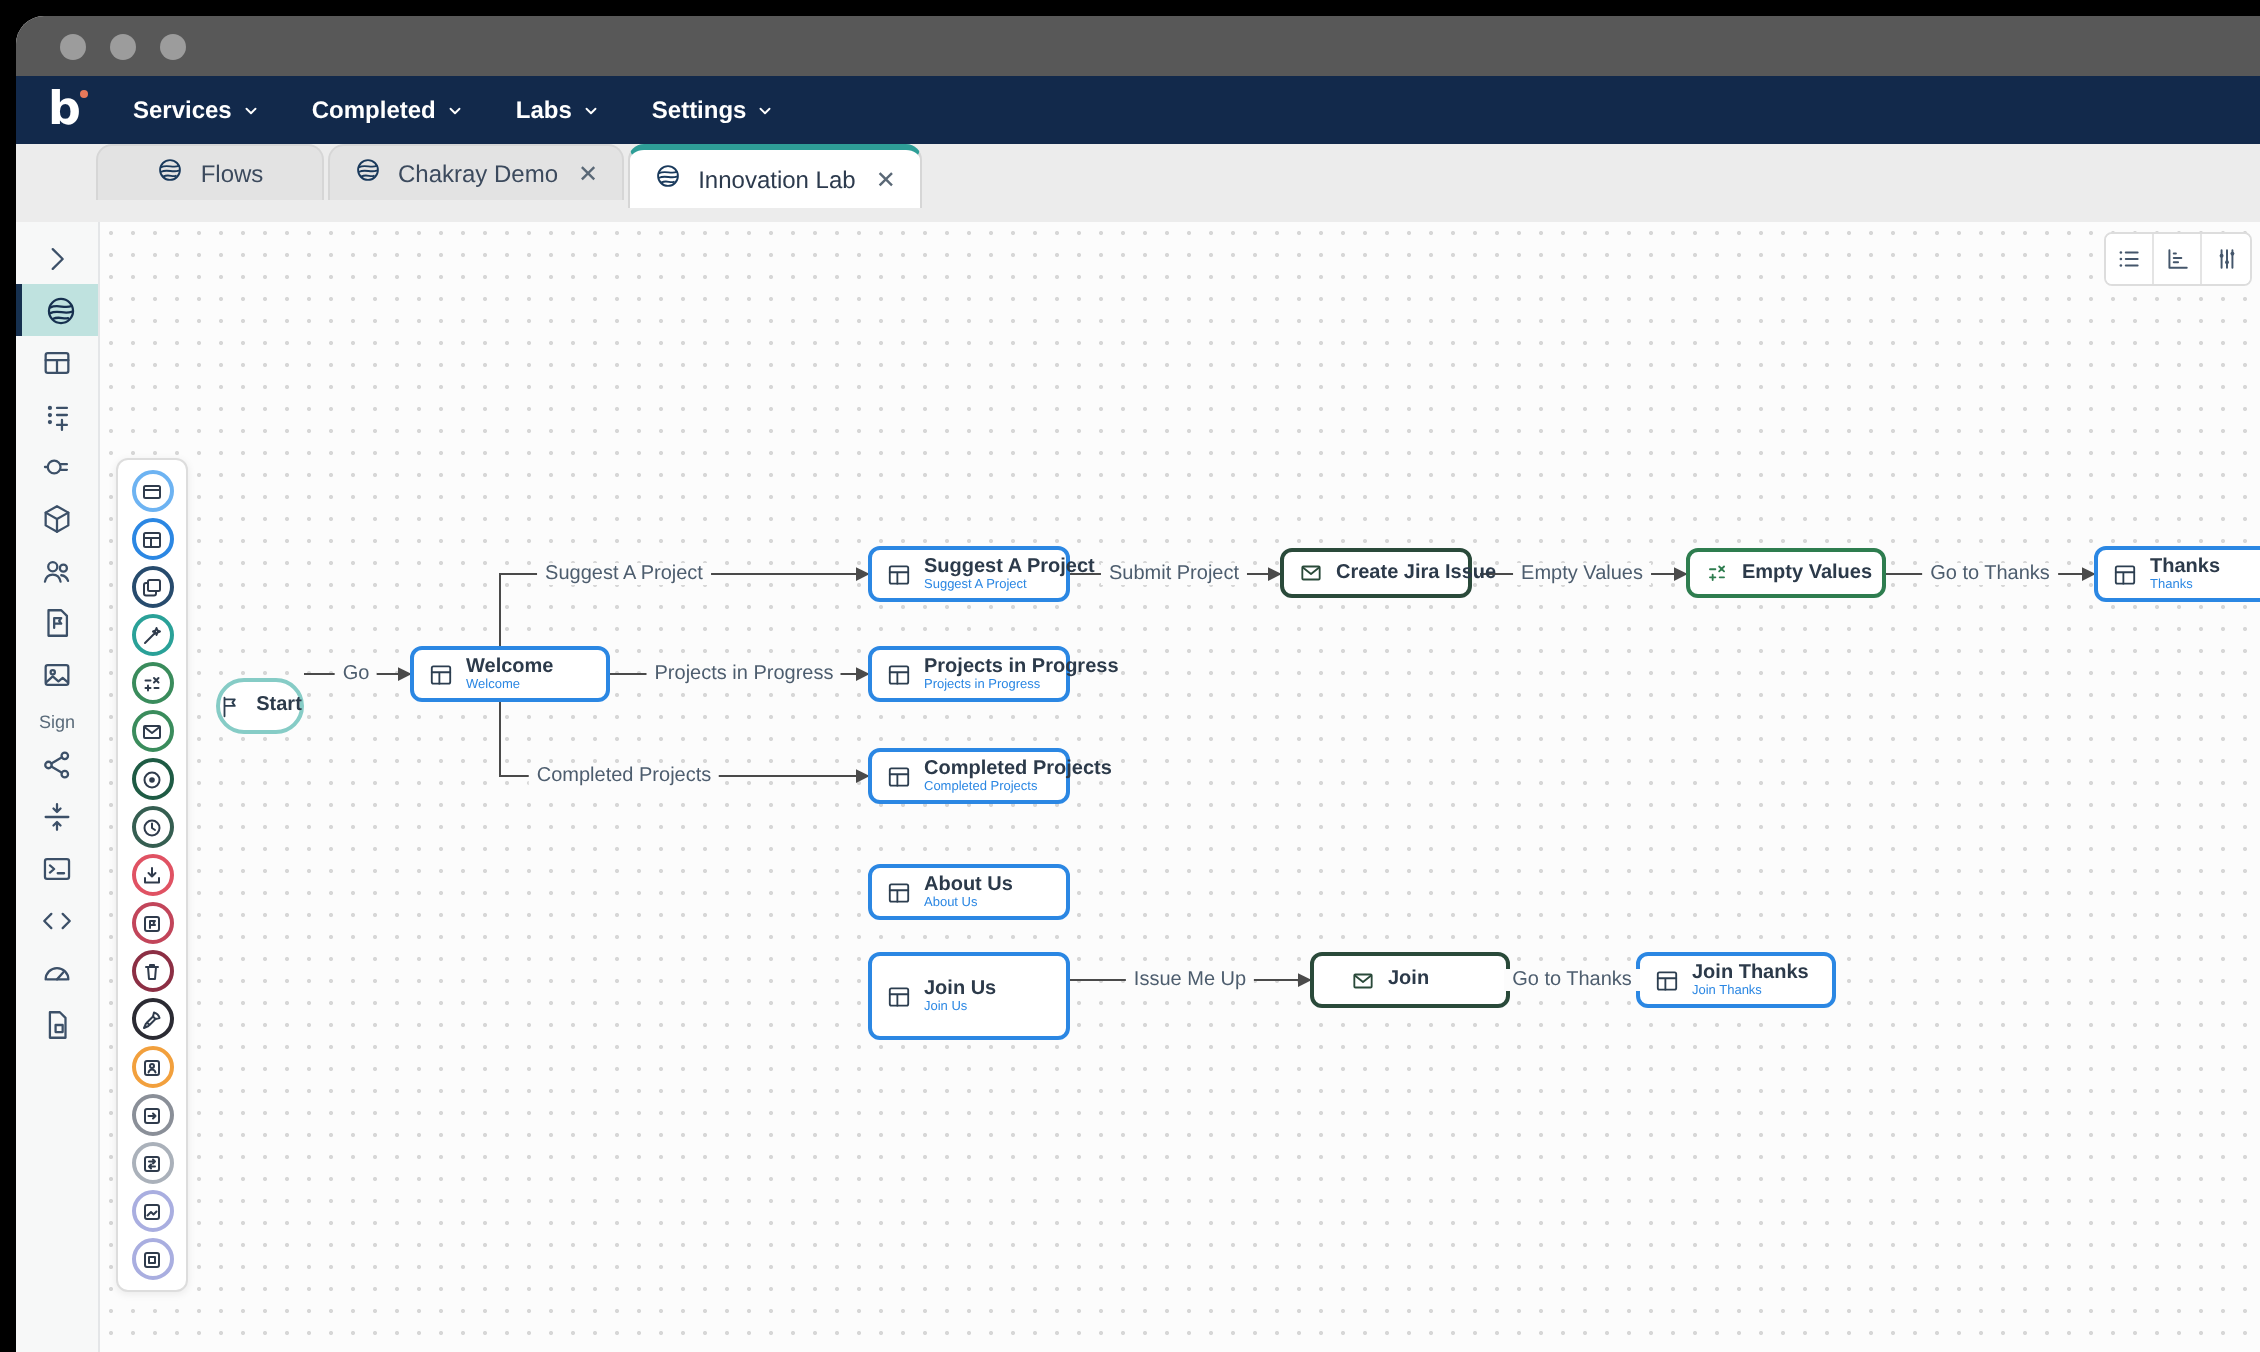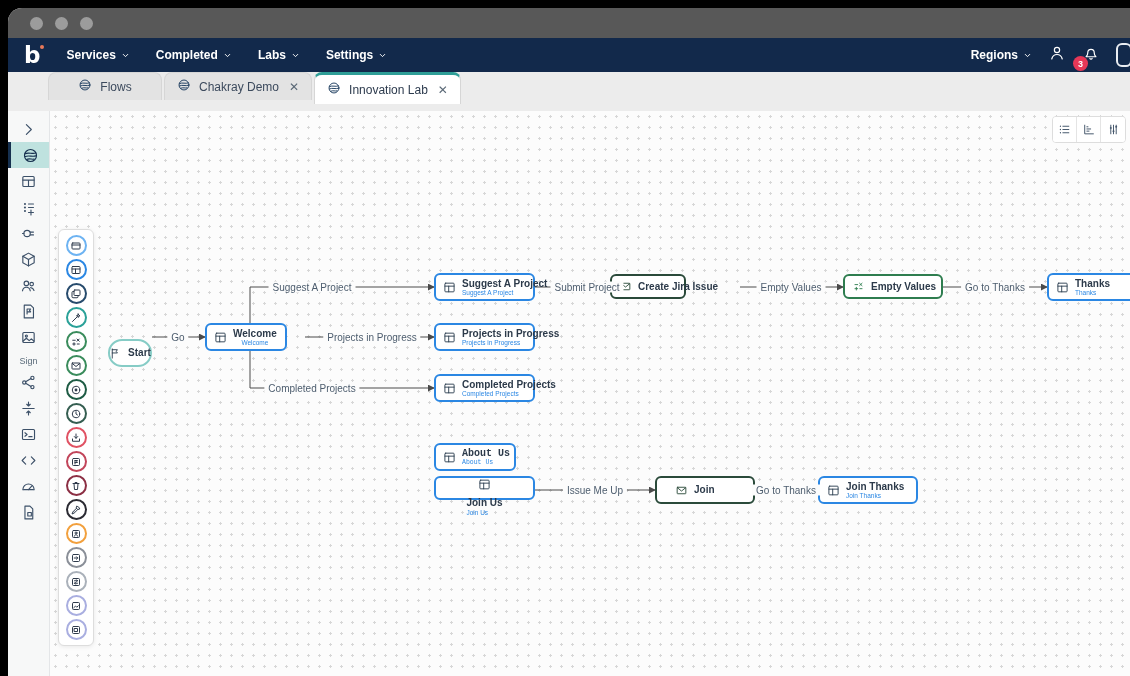--- a/index.html
+++ b/index.html
@@ -90,44 +90,20 @@
         </div>
         <div class="menu-item">
           <span>Settings</span>
           <span class="caret">
             <svg viewBox="0 0 24 24" width="9" height="9" fill="none" stroke="currentColor" stroke-width="2.5" stroke-linecap="round" stroke-linejoin="round">
               <path d="M6 9l6 6 6-6"></path>
             </svg>
           </span>
         </div>
       </nav>
-    <div class="nav-right">
-      <div class="regions">
-        <span>Regions</span>
-        <span class="caret">
-            <svg viewBox="0 0 24 24" width="9" height="9" fill="none" stroke="currentColor" stroke-width="2.5" stroke-linecap="round" stroke-linejoin="round">
-              <path d="M6 9l6 6 6-6"></path>
-            </svg>
-          </span>
-      </div>
-      <div class="nav-icon">
-          <span id="person-ic"><svg viewBox="0 0 24 24" width="18" height="18" fill="none" stroke="currentColor" stroke-width="1.6" stroke-linecap="round" stroke-linejoin="round">
-              <circle cx="12" cy="8" r="3.5"></circle>
-              <path d="M5 20c1-4 4-6 7-6s6 2 7 6"></path>
-            </svg></span>
-        </div>
-      <div class="nav-icon">
-        <span id="bell-ic"><svg viewBox="0 0 24 24" width="18" height="18" fill="none" stroke="currentColor" stroke-width="1.6" stroke-linecap="round" stroke-linejoin="round">
-              <path d="M5.5 17h13c-1.5-1.6-2.2-3.2-2.2-5.5a4.3 4.3 0 1 0-8.6 0c0 2.3-.7 3.9-2.2 5.5z"></path>
-              <path d="M10.5 19.2a1.6 1.6 0 0 0 3 0"></path>
-            </svg></span>
-        <span class="badge">3</span>
-      </div>
-      <div class="searchbox-partial"></div>
-    </div>
   </div>
 
   <div class="tabbar" id="tabbar">
       <div class="tab">
         <span style="color:#1a3a5c"><svg viewBox="0 0 24 24" width="14" height="14" fill="none" stroke="currentColor" stroke-width="1.6" stroke-linecap="round" stroke-linejoin="round">
             <circle cx="12" cy="12" r="8.5"></circle>
             <path d="M4.5 9.5c5-2.5 10 1 15-1M4.5 13.5c5-2.5 10 1 15-1M6.5 17.5c4-2 7.5.5 10.5-.5"></path>
           </svg></span>
         <span>Flows</span>
       </div>
@@ -411,21 +387,21 @@
           <div class="node start" style="left: 58px; top: 228px; width: 44px; height: 28px;">
             <span style="color:#2c3e50;display:flex">
               <svg viewBox="0 0 24 24" width="13" height="13" fill="none" stroke="currentColor" stroke-width="1.7" stroke-linecap="round" stroke-linejoin="round">
                 <path d="M6 3.5v17M6 5h9.5l-2.2 3 2.2 3H6"></path>
               </svg>
             </span>
             <span class="nt">
               <span class="title">Start</span>
             </span>
           </div>
-          <div class="node page" style="left: 155px; top: 212px; width: 82px; height: 28px; text-align: center;">
+          <div class="node page" style="left: 155px; top: 212px; width: 100px; height: 28px;">
             <span style="color:#2c3e50;display:flex">
               <svg viewBox="0 0 24 24" width="13" height="13" fill="none" stroke="currentColor" stroke-width="1.7" stroke-linecap="round" stroke-linejoin="round">
                 <rect x="3.5" y="4" width="17" height="16" rx="1.5"></rect>
                 <path d="M3.5 9.5h17M10.5 9.5V20"></path>
               </svg>
             </span>
             <span class="nt">
               <span class="title">Welcome</span>
               <span class="subtitle">Welcome</span>
             </span>
@@ -459,45 +435,45 @@
               <svg viewBox="0 0 24 24" width="13" height="13" fill="none" stroke="currentColor" stroke-width="1.7" stroke-linecap="round" stroke-linejoin="round">
                 <rect x="3.5" y="4" width="17" height="16" rx="1.5"></rect>
                 <path d="M3.5 9.5h17M10.5 9.5V20"></path>
               </svg>
             </span>
             <span class="nt">
               <span class="title">Completed Projects</span>
               <span class="subtitle">Completed Projects</span>
             </span>
           </div>
-          <div class="node page" style="left: 384px; top: 332px; width: 82px; height: 28px; font-family: Liberation Mono, monospace;">
+          <div class="node page" style="left: 384px; top: 321px; width: 101px; height: 28px;">
             <span style="color:#2c3e50;display:flex">
               <svg viewBox="0 0 24 24" width="13" height="13" fill="none" stroke="currentColor" stroke-width="1.7" stroke-linecap="round" stroke-linejoin="round">
                 <rect x="3.5" y="4" width="17" height="16" rx="1.5"></rect>
                 <path d="M3.5 9.5h17M10.5 9.5V20"></path>
               </svg>
             </span>
             <span class="nt">
               <span class="title">About Us</span>
               <span class="subtitle">About Us</span>
             </span>
           </div>
-          <div class="node page" style="left: 384px; top: 365px; width: 101px; height: 24px; flex-direction: column;">
+          <div class="node page" style="left: 384px; top: 365px; width: 101px; height: 44px;">
             <span style="color:#2c3e50;display:flex">
               <svg viewBox="0 0 24 24" width="13" height="13" fill="none" stroke="currentColor" stroke-width="1.7" stroke-linecap="round" stroke-linejoin="round">
                 <rect x="3.5" y="4" width="17" height="16" rx="1.5"></rect>
                 <path d="M3.5 9.5h17M10.5 9.5V20"></path>
               </svg>
             </span>
             <span class="nt">
               <span class="title">Join Us</span>
               <span class="subtitle">Join Us</span>
             </span>
           </div>
-          <div class="node message" style="left: 560px; top: 163px; width: 76px; height: 25px; text-align: right;">
+          <div class="node message" style="left: 590px; top: 163px; width: 96px; height: 25px; text-align: right;">
             <span style="color:#2a4a3a;display:flex">
               <svg viewBox="0 0 24 24" width="13" height="13" fill="none" stroke="currentColor" stroke-width="1.7" stroke-linecap="round" stroke-linejoin="round">
                 <rect x="4" y="6" width="16" height="12" rx="1"></rect>
                 <path d="M4.5 7l7.5 6 7.5-6"></path>
               </svg>
             </span>
             <span class="nt">
               <span class="title">Create Jira Issue</span>
             </span>
           </div>

